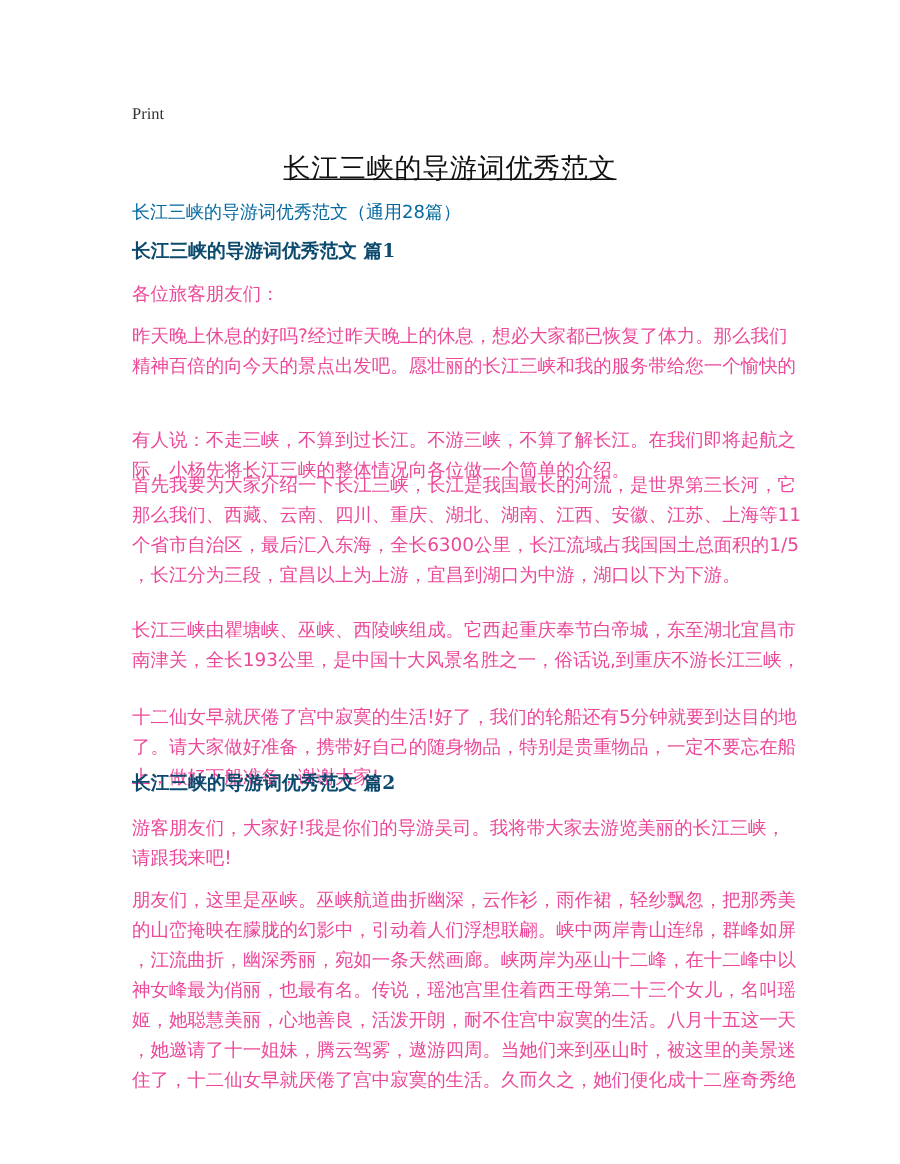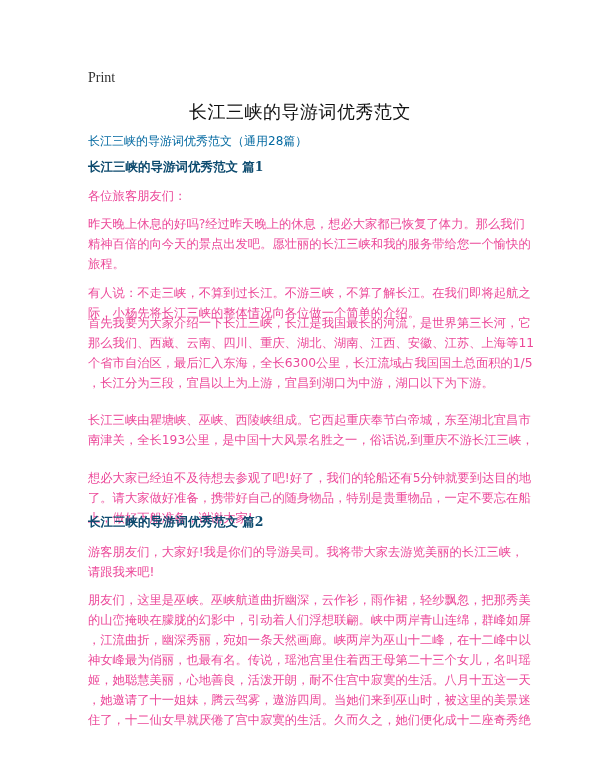--- a/index.html
+++ b/index.html
@@ -1,21 +1,21 @@
 <!DOCTYPE html>
 <html><head>
   <meta charset="utf-8">
   <style>
     html, body { margin: 0; padding: 0; background: #ffffff; }
     body { width: 600px; height: 776px; overflow: hidden; position: relative;
            font-family: "DejaVu Sans", "Liberation Sans", sans-serif; color: #222; }
     .print { position: absolute; left: 88px; top: 70px; font-family: "Liberation Serif", serif;
-             font-size: 14px; color: #333; }
+             font-size: 11px; color: #333; }
     .title { position: absolute; left: 0; width: 600px; top: 100px; text-align: center;
-             font-size: 18px; color: #111; letter-spacing: 0.5px; }
+             font-size: 18px; color: #111; letter-spacing: 0.5px; text-decoration: underline; }
     .sub { position: absolute; left: 88px; top: 133px; font-size: 12px; color: #0369a1; }
     .h { position: absolute; left: 88px; font-size: 12.5px; font-weight: bold;
          font-family: "DejaVu Serif", "Liberation Serif", serif; color: #0c4a6e; }
     .p { position: absolute; left: 88px; width: 428px; font-size: 12.3px; line-height: 20px;
          color: #ec4899; text-align: justify; }
     .line { display: block; white-space: nowrap; }
   </style>
 </head>
 <body>
 
@@ -27,42 +27,41 @@
 
 <div class="h" style="top:159px;">长江三峡的导游词优秀范文 篇1</div>
 
 <div class="p" style="top:186px;">
   <span class="line">各位旅客朋友们：</span>
 </div>
 
 <div class="p" style="top:214px;">
   <span class="line">昨天晚上休息的好吗?经过昨天晚上的休息，想必大家都已恢复了体力。那么我们</span>
   <span class="line">精神百倍的向今天的景点出发吧。愿壮丽的长江三峡和我的服务带给您一个愉快的</span>
-  <span class="line">旅程。</span>
 </div>
 
 <div class="p" style="top:283px;">
   <span class="line">有人说：不走三峡，不算到过长江。不游三峡，不算了解长江。在我们即将起航之</span>
   <span class="line">际，小杨先将长江三峡的整体情况向各位做一个简单的介绍。</span>
 </div>
 
 <div class="p" style="top:313px;">
   <span class="line">首先我要为大家介绍一下长江三峡，长江是我国最长的河流，是世界第三长河，它</span>
   <span class="line">那么我们、西藏、云南、四川、重庆、湖北、湖南、江西、安徽、江苏、上海等11</span>
   <span class="line">个省市自治区，最后汇入东海，全长6300公里，长江流域占我国国土总面积的1/5</span>
   <span class="line">，长江分为三段，宜昌以上为上游，宜昌到湖口为中游，湖口以下为下游。</span>
 </div>
 
 <div class="p" style="top:410px;">
   <span class="line">长江三峡由瞿塘峡、巫峡、西陵峡组成。它西起重庆奉节白帝城，东至湖北宜昌市</span>
   <span class="line">南津关，全长193公里，是中国十大风景名胜之一，俗话说,到重庆不游长江三峡，</span>
 </div>
 
 <div class="p" style="top:468px;">
-  <span class="line">想必大家已经迫不及待想去参观了吧!好了，我们的轮船还有5分钟就要到达目的地</span>
+  <span class="line">十二仙女早就厌倦了宫中寂寞的生活!好了，我们的轮船还有5分钟就要到达目的地</span>
   <span class="line">了。请大家做好准备，携带好自己的随身物品，特别是贵重物品，一定不要忘在船</span>
   <span class="line">上，做好下船准备，谢谢大家!</span>
 </div>
 
 <div class="h" style="top:514px;">长江三峡的导游词优秀范文 篇2</div>
 
 <div class="p" style="top:542px;">
   <span class="line">游客朋友们，大家好!我是你们的导游吴司。我将带大家去游览美丽的长江三峡，</span>
   <span class="line">请跟我来吧!</span>
 </div>

